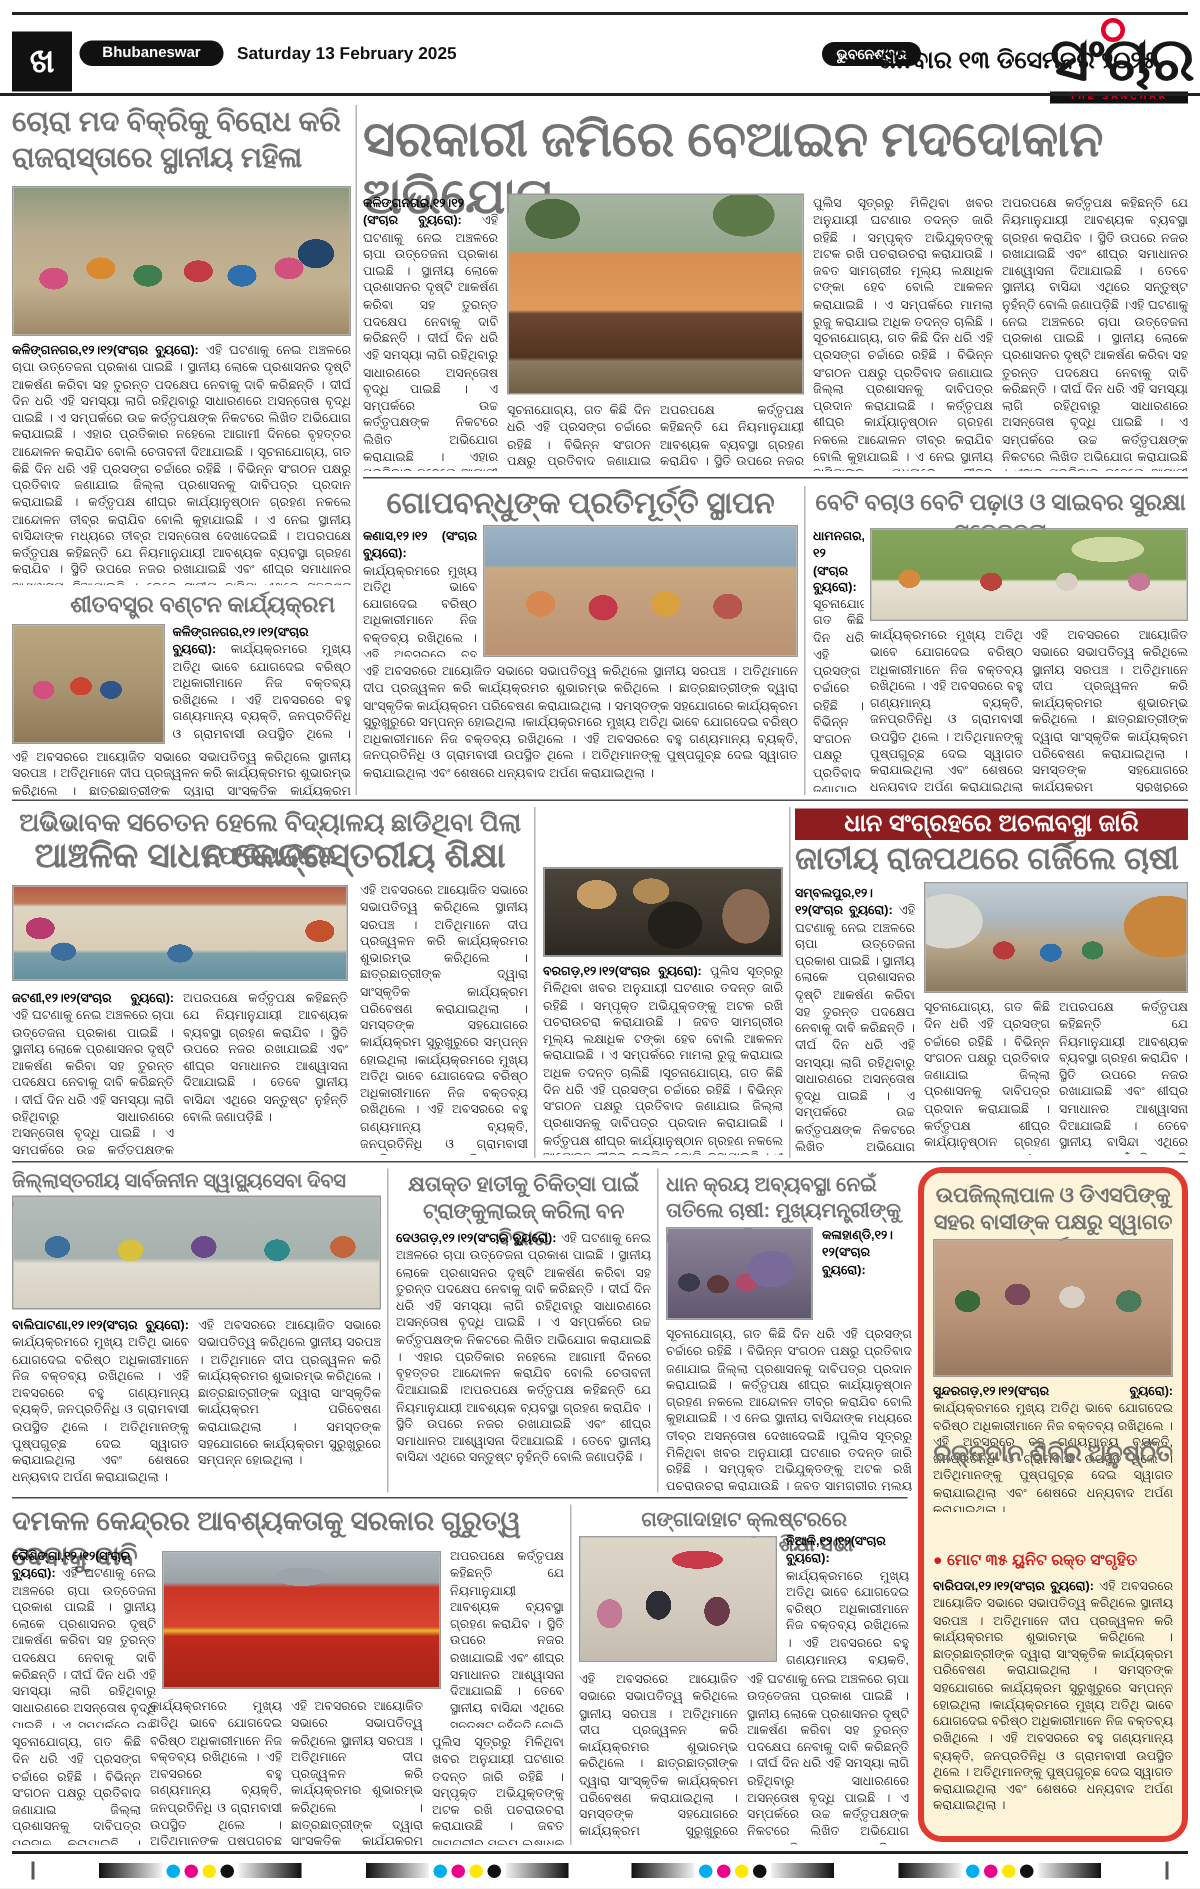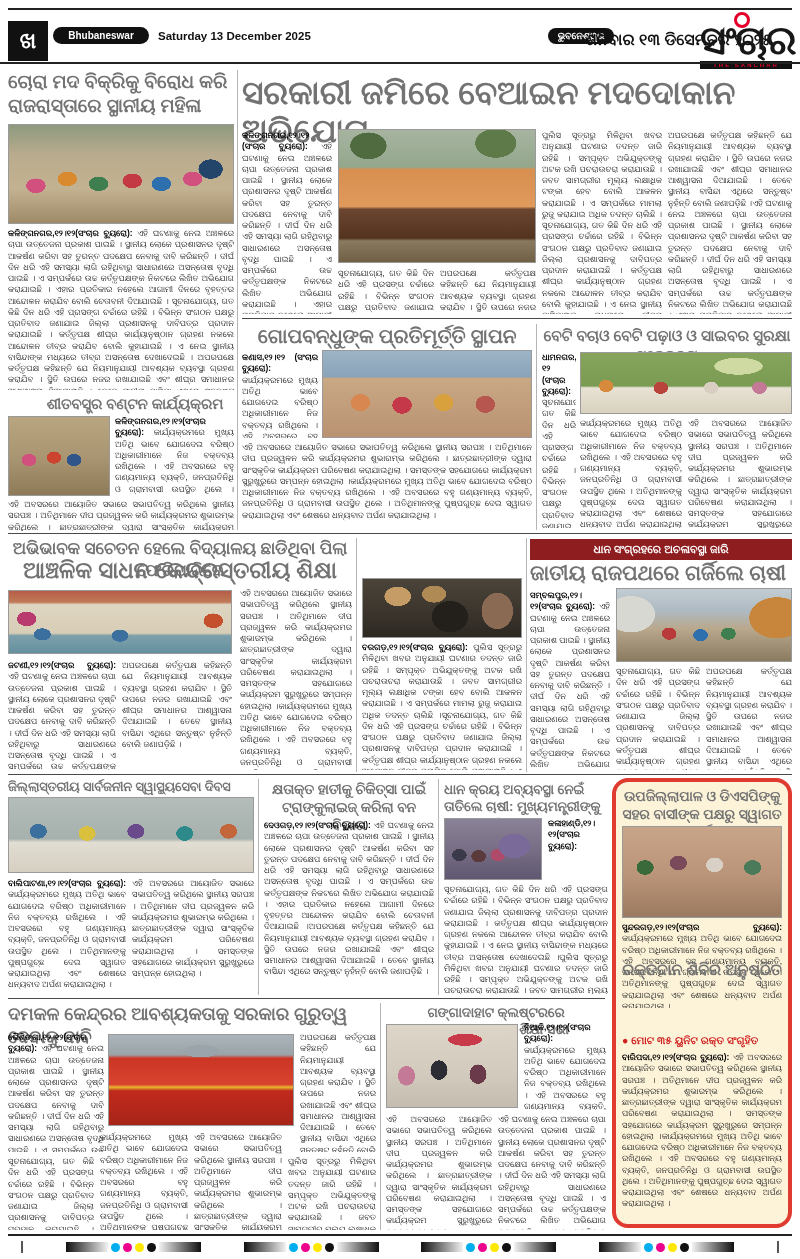--- a/index.html
+++ b/index.html
@@ -107,21 +107,21 @@
 
 <div id="page">
 
   <div class="abs rule-h" style="left:8px;top:8px;width:784px;height:2px;background:#222;"></div>
   <div class="abs" style="left:8px;top:21px;width:40px;height:40px;background:#111;color:#fff;display:flex;align-items:center;justify-content:center;font-weight:bold;font-size:22px;">
       <span>ଖ</span>
     </div>
   <div class="abs pill" style="left:53px;top:27px;width:96px;height:17px;font-size:10px;">
       <span>Bhubaneswar</span>
     </div>
-  <div class="abs" style="left:158px;top:30px;font-weight:bold;font-size:11.5px;color:#111;">Saturday 13 December 2025</div>
+  <div class="abs" style="left:158px;top:30px;font-weight:bold;font-size:11.5px;color:#111;">Saturday 13 February 2025</div>
   <div class="abs pill" style="left:548px;top:28px;width:66px;height:16px;font-size:9.5px;">
       <span>ଭୁବନେଶ୍ୱର</span>
     </div>
   <div class="abs" style="left:585px;top:31px;font-weight:bold;font-size:16px;color:#111;">ଶନିବାର ୧୩ ଡିସେମ୍ବର ୨୦୨୫</div>
   <div class="abs" style="left:700px;top:12px;width:92px;text-align:center;">
     <div class="abs red-ring" style="left:34px;top:0px;"></div>
     <div class="masthead" style="margin-top:8px;">ସଂଚାର</div>
     <div style="background:#111;color:#e4002b;font-size:6px;font-weight:bold;letter-spacing:2px;height:8px;line-height:8px;margin-top:1px;">THE SANCHAR</div>
   </div>
   <div class="abs rule-h" style="left:0px;top:62px;width:800px;height:2px;background:#222;"></div>
@@ -189,21 +189,21 @@
   <div class="abs body-txt" style="left:122px;top:660px;width:110px;height:110px;"><span>ଅପରପକ୍ଷେ କର୍ତ୍ତୃପକ୍ଷ କହିଛନ୍ତି ଯେ ନିୟମାନୁଯାୟୀ ଆବଶ୍ୟକ ବ୍ୟବସ୍ଥା ଗ୍ରହଣ କରାଯିବ । ସ୍ଥିତି ଉପରେ ନଜର ରଖାଯାଇଛି ଏବଂ ଶୀଘ୍ର ସମାଧାନର ଆଶ୍ୱାସନା ଦିଆଯାଇଛି । ତେବେ ସ୍ଥାନୀୟ ବାସିନ୍ଦା ଏଥିରେ ସନ୍ତୁଷ୍ଟ ନୁହଁନ୍ତି ବୋଲି ଜଣାପଡ଼ିଛି ।</span></div>
   <div class="abs rule-v" style="left:356px;top:538px;height:234px;"></div>
 
   <div class="abs photo ph-syrup" style="left:362px;top:578px;width:160px;height:60px;"></div>
   <div class="abs body-txt" style="left:362px;top:642px;width:160px;height:128px;">
     <b>ବରଗଡ଼,୧୨।୧୨(ସଂଚାର ବ୍ୟୁରୋ):</b>
     <span>ପୁଲିସ ସୂତ୍ରରୁ ମିଳିଥିବା ଖବର ଅନୁଯାୟୀ ଘଟଣାର ତଦନ୍ତ ଜାରି ରହିଛି । ସମ୍ପୃକ୍ତ ଅଭିଯୁକ୍ତଙ୍କୁ ଅଟକ ରଖି ପଚରାଉଚରା କରାଯାଉଛି । ଜବତ ସାମଗ୍ରୀର ମୂଲ୍ୟ ଲକ୍ଷାଧିକ ଟଙ୍କା ହେବ ବୋଲି ଆକଳନ କରାଯାଇଛି । ଏ ସମ୍ପର୍କରେ ମାମଲା ରୁଜୁ କରାଯାଇ ଅଧିକ ତଦନ୍ତ ଚାଲିଛି ।</span><span>ସୂଚନାଯୋଗ୍ୟ, ଗତ କିଛି ଦିନ ଧରି ଏହି ପ୍ରସଙ୍ଗ ଚର୍ଚ୍ଚାରେ ରହିଛି । ବିଭିନ୍ନ ସଂଗଠନ ପକ୍ଷରୁ ପ୍ରତିବାଦ ଜଣାଯାଇ ଜିଲ୍ଲା ପ୍ରଶାସନକୁ ଦାବିପତ୍ର ପ୍ରଦାନ କରାଯାଇଛି । କର୍ତ୍ତୃପକ୍ଷ ଶୀଘ୍ର କାର୍ଯ୍ୟାନୁଷ୍ଠାନ ଗ୍ରହଣ ନକଲେ ଆନ୍ଦୋଳନ ତୀବ୍ର କରାଯିବ ବୋଲି କୁହାଯାଇଛି । ଏ ନେଇ ସ୍ଥାନୀୟ ବାସିନ୍ଦାଙ୍କ ମଧ୍ୟରେ ତୀବ୍ର ଅସନ୍ତୋଷ ଦେଖାଦେଇଛି ।</span>
   </div>
   <div class="abs rule-v" style="left:526px;top:538px;height:234px;"></div>
 
-  <div class="abs kicker-box" style="left:530px;top:539px;width:262px;height:21px;font-size:11px;">
+  <div class="abs kicker-box" style="left:530px;top:539px;width:262px;height:21px;font-size:16px;">
       <span>ଧାନ ସଂଗ୍ରହରେ ଅଚଳାବସ୍ଥା ଜାରି</span>
     </div>
   <div class="abs hl" style="left:530px;top:560px;width:262px;font-size:21px;">ଜାତୀୟ ରାଜପଥରେ ଗର୍ଜିଲେ ଚାଷୀ</div>
   <div class="abs body-txt" style="left:530px;top:590px;width:80px;height:180px;">
     <b>ସମ୍ବଲପୁର,୧୨।୧୨(ସଂଚାର ବ୍ୟୁରୋ):</b>
     <span>ଏହି ଘଟଣାକୁ ନେଇ ଅଞ୍ଚଳରେ ଚାପା ଉତ୍ତେଜନା ପ୍ରକାଶ ପାଇଛି । ସ୍ଥାନୀୟ ଲୋକେ ପ୍ରଶାସନର ଦୃଷ୍ଟି ଆକର୍ଷଣ କରିବା ସହ ତୁରନ୍ତ ପଦକ୍ଷେପ ନେବାକୁ ଦାବି କରିଛନ୍ତି । ଦୀର୍ଘ ଦିନ ଧରି ଏହି ସମସ୍ୟା ଲାଗି ରହିଥିବାରୁ ସାଧାରଣରେ ଅସନ୍ତୋଷ ବୃଦ୍ଧି ପାଇଛି । ଏ ସମ୍ପର୍କରେ ଉଚ୍ଚ କର୍ତ୍ତୃପକ୍ଷଙ୍କ ନିକଟରେ ଲିଖିତ ଅଭିଯୋଗ କରାଯାଇଛି । ଏହାର ପ୍ରତିକାର ନହେଲେ ଆଗାମୀ ଦିନରେ ବୃହତ୍ତର ଆନ୍ଦୋଳନ କରାଯିବ ବୋଲି ଚେତାବନୀ ଦିଆଯାଇଛି ।</span>
   </div>
   <div class="abs photo ph-farmers" style="left:616px;top:588px;width:176px;height:74px;"></div>
   <div class="abs body-txt" style="left:616px;top:666px;width:84px;height:104px;"><span>ସୂଚନାଯୋଗ୍ୟ, ଗତ କିଛି ଦିନ ଧରି ଏହି ପ୍ରସଙ୍ଗ ଚର୍ଚ୍ଚାରେ ରହିଛି । ବିଭିନ୍ନ ସଂଗଠନ ପକ୍ଷରୁ ପ୍ରତିବାଦ ଜଣାଯାଇ ଜିଲ୍ଲା ପ୍ରଶାସନକୁ ଦାବିପତ୍ର ପ୍ରଦାନ କରାଯାଇଛି । କର୍ତ୍ତୃପକ୍ଷ ଶୀଘ୍ର କାର୍ଯ୍ୟାନୁଷ୍ଠାନ ଗ୍ରହଣ ନକଲେ ଆନ୍ଦୋଳନ ତୀବ୍ର କରାଯିବ ବୋଲି କୁହାଯାଇଛି । ଏ ନେଇ ସ୍ଥାନୀୟ ବାସିନ୍ଦାଙ୍କ ମଧ୍ୟରେ ତୀବ୍ର ଅସନ୍ତୋଷ ଦେଖାଦେଇଛି ।</span></div>
   <div class="abs body-txt" style="left:706px;top:666px;width:86px;height:104px;"><span>ଅପରପକ୍ଷେ କର୍ତ୍ତୃପକ୍ଷ କହିଛନ୍ତି ଯେ ନିୟମାନୁଯାୟୀ ଆବଶ୍ୟକ ବ୍ୟବସ୍ଥା ଗ୍ରହଣ କରାଯିବ । ସ୍ଥିତି ଉପରେ ନଜର ରଖାଯାଇଛି ଏବଂ ଶୀଘ୍ର ସମାଧାନର ଆଶ୍ୱାସନା ଦିଆଯାଇଛି । ତେବେ ସ୍ଥାନୀୟ ବାସିନ୍ଦା ଏଥିରେ ସନ୍ତୁଷ୍ଟ ନୁହଁନ୍ତି ବୋଲି ଜଣାପଡ଼ିଛି ।</span></div>

